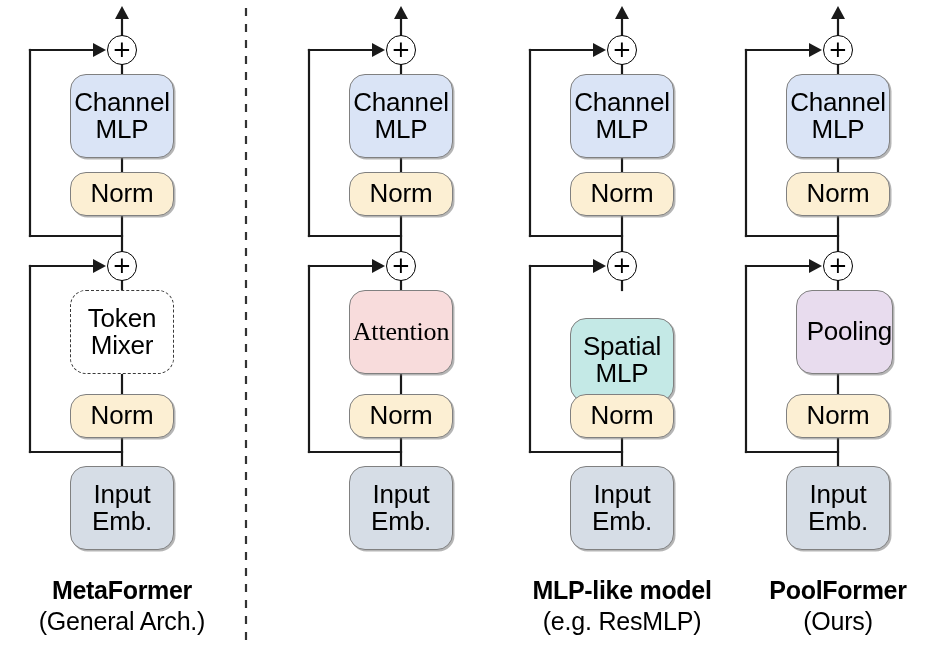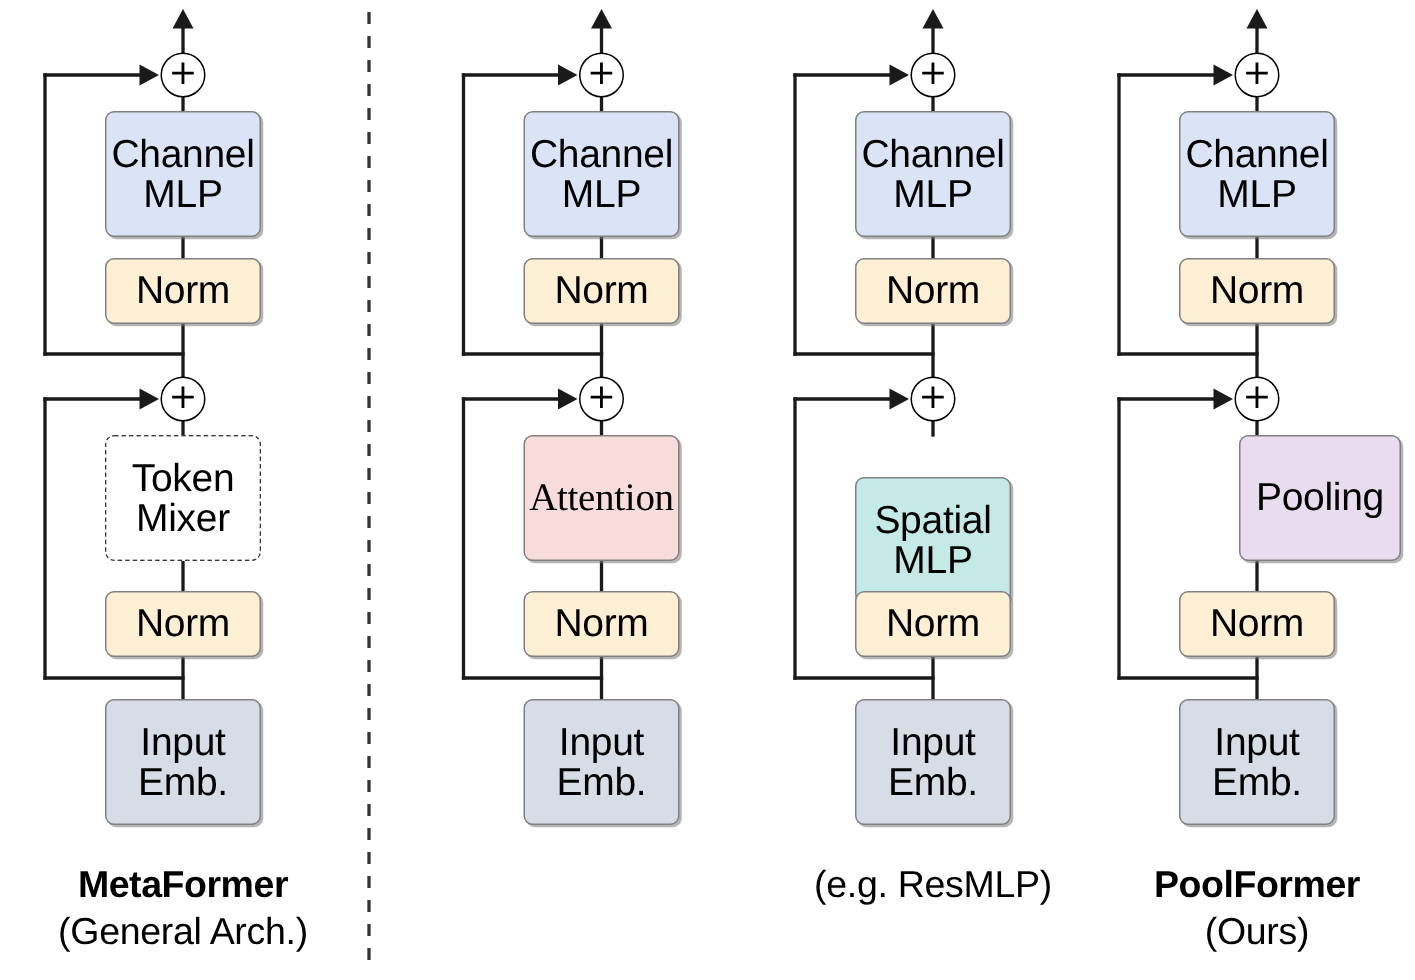--- a/index.html
+++ b/index.html
@@ -8,21 +8,21 @@
     font-family:"Liberation Sans", sans-serif;
     -webkit-font-smoothing:antialiased;
   }
   #stage{position:absolute;left:0;top:0;width:943px;height:653px;}
 
   svg.wires{position:absolute;left:0;top:0;width:943px;height:653px;pointer-events:none;}
 
   .box{
     position:absolute;box-sizing:border-box;
     border:1.6px solid #808080;
-    border-radius:6px;
+    border-radius:16px;
     display:flex;align-items:center;justify-content:center;
     text-align:center;
     color:#000;
     font-size:26px;
     line-height:1.04;
     letter-spacing:-0.2px;
     box-shadow:1.5px 1.5px 0 rgba(120,120,120,0.55);
   }
   .box.dashed{
     border:1.8px dashed #3a3a3a;
@@ -209,34 +209,35 @@
       </div>
       <div class="box" style="left: 570px; top: 466px; width: 104px; height: 84px; background: rgb(214, 221, 230);">
         <div>
           <span>Input</span>
           <span>Emb.</span>
         </div>
       </div>
       <div class="plus" style="left: 607px; top: 35px;">+</div>
       <div class="plus" style="left: 607px; top: 251px;">+</div>
       <div class="caption" style="left: 472px; top: 575px; width: 300px;">
+        <span class="t1">MLP-like model</span>
         <span class="t2">(e.g. ResMLP)</span>
       </div>
       <div class="box" style="left: 786px; top: 74px; width: 104px; height: 84px; background: rgb(218, 228, 246);">
         <div>
           <span>Channel</span>
           <span>MLP</span>
         </div>
       </div>
       <div class="box" style="left: 786px; top: 172px; width: 104px; height: 44px; background: rgb(252, 239, 211);">
         <div>
           <span>Norm</span>
         </div>
       </div>
-      <div class="box" style="left: 826px; top: 290px; width: 108px; height: 84px; background: rgb(232, 220, 238);">
+      <div class="box" style="left: 796px; top: 290px; width: 97px; height: 84px; background: rgb(232, 220, 238); justify-content: flex-end;">
         <div>
           <span>Pooling</span>
         </div>
       </div>
       <div class="box" style="left: 786px; top: 394px; width: 104px; height: 44px; background: rgb(252, 239, 211);">
         <div>
           <span>Norm</span>
         </div>
       </div>
       <div class="box" style="left: 786px; top: 466px; width: 104px; height: 84px; background: rgb(214, 221, 230);">

